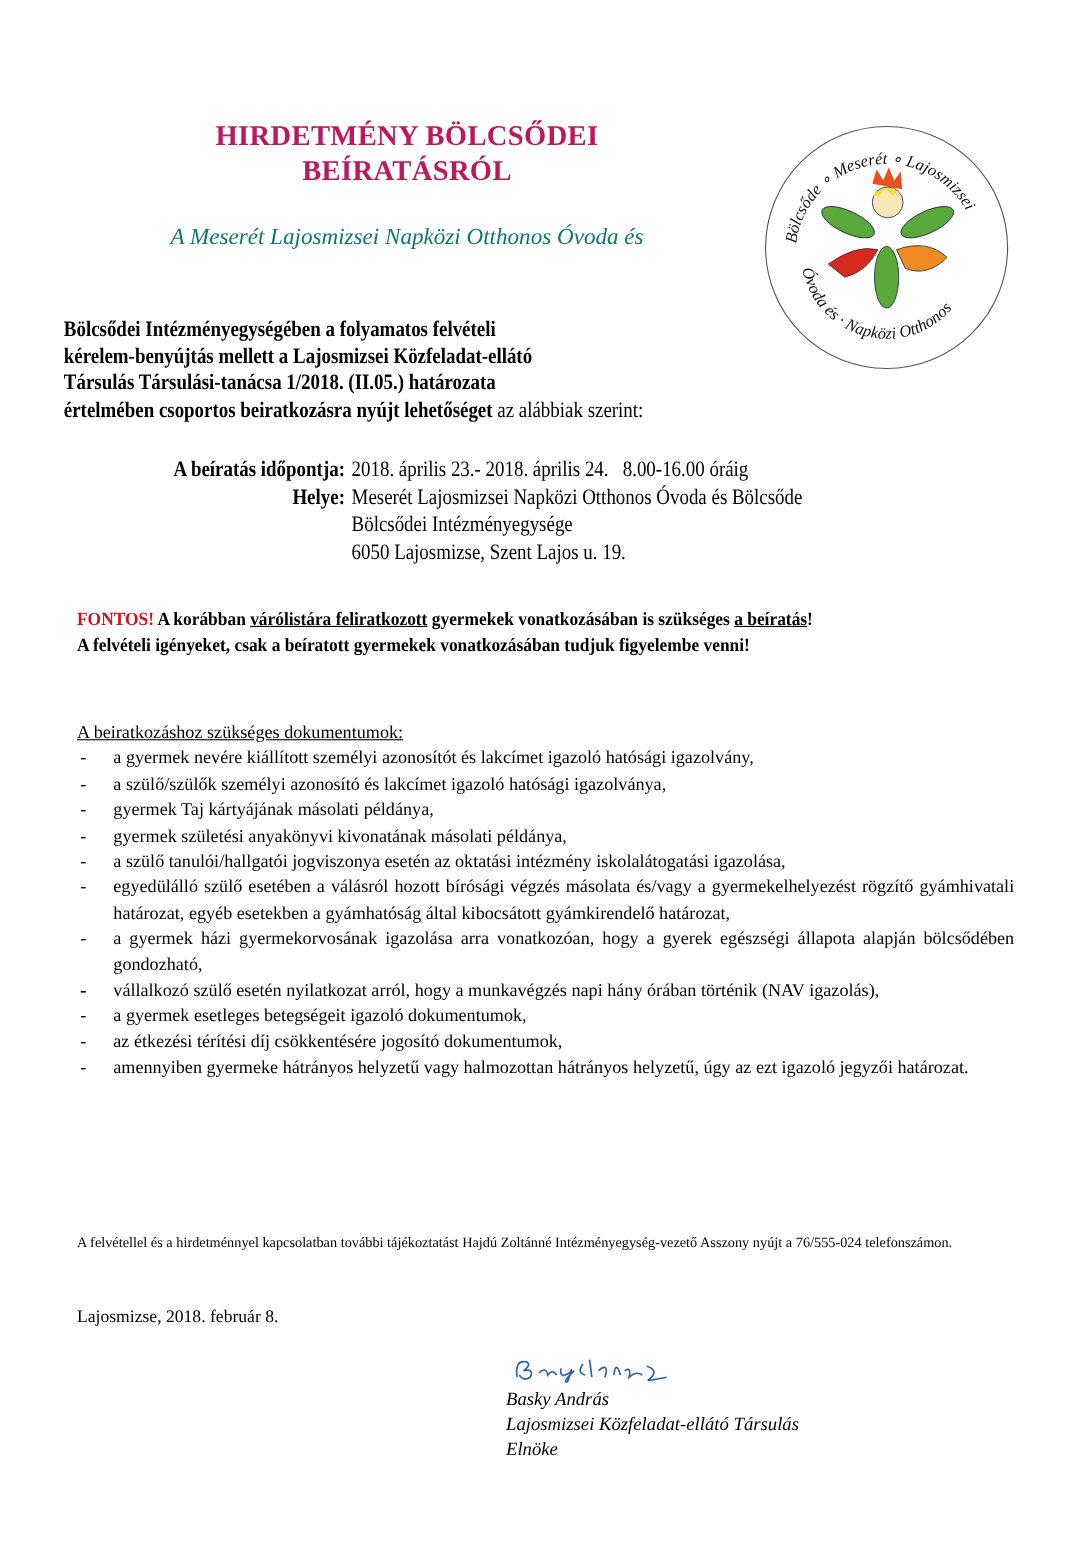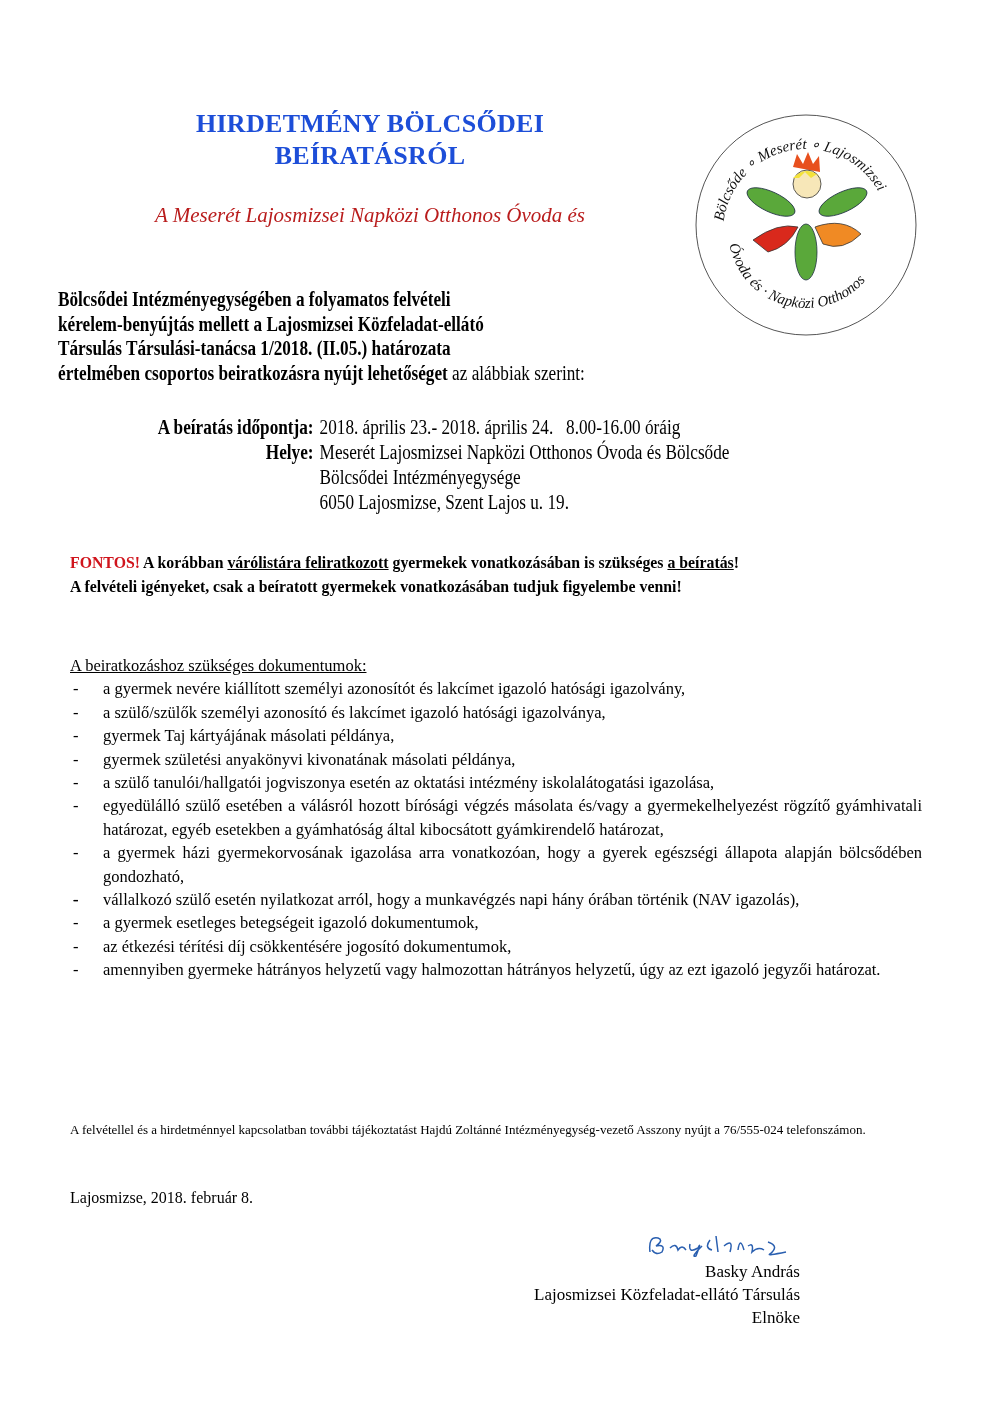--- a/index.html
+++ b/index.html
@@ -1,41 +1,41 @@
 <!DOCTYPE html>
 <html><head>
 <meta charset="utf-8">
 <style>
   html, body { margin: 0; padding: 0; background: #ffffff; }
   body { width: 992px; height: 1403px; position: relative; overflow: hidden;
          font-family: "Liberation Serif", "DejaVu Serif", serif; color: #000; }
   .abs { position: absolute; }
-  .title { left: 60px; width: 620px; text-align: center; color: #1d4ed8; font-weight: bold;
+  .title { left: 60px; width: 620px; text-align: center; color: #be185d; font-weight: bold;
            font-size: 26px; line-height: 32px; top: 108px; letter-spacing: 0.3px; }
-  .subtitle { left: 60px; width: 620px; text-align: center; color: #b91c1c; font-style: italic;
+  .subtitle { left: 60px; width: 620px; text-align: center; color: #0f766e; font-style: italic;
               font-size: 21px; line-height: 30px; top: 200px; }
   .intro { left: 58px; top: 287px; font-size: 20px; line-height: 24.5px; font-weight: bold;
            transform: scaleX(0.86); transform-origin: left top; white-space: nowrap; }
   .intro .norm { font-weight: normal; }
   .sched { left: 96px; top: 415px; font-size: 20px; line-height: 25px;
            transform: scaleX(0.86); transform-origin: left top; white-space: nowrap; }
   .sched .row { display: flex; }
   .sched .lbl { width: 253px; text-align: right; font-weight: bold; padding-right: 7px; }
   .imp { left: 70px; top: 551px; font-size: 17px; line-height: 24px; font-weight: bold;
          transform: scaleX(0.93); transform-origin: left top; white-space: nowrap; }
   .imp .red { color: #d0141c; }
   .imp u { text-decoration: underline; }
   .docs { left: 70px; top: 620px; width: 852px; font-size: 16.5px; line-height: 23.4px; }
   .docs .head { text-decoration: underline; margin-top: 34px; }
   .docs ul { list-style: none; margin: 0; padding: 0; }
   .docs li { position: relative; padding-left: 33px; text-align: justify; }
   .docs li .dash { position: absolute; left: 3px; top: 0; }
   .footer { left: 70px; top: 1117px; width: 852px; font-size: 13px; line-height: 26px; text-align: justify; }
   .date { left: 70px; top: 1189px; font-size: 16px; }
-  .sig { left: 460px; width: 340px; top: 1228px; text-align: right; font-size: 17px; line-height: 23px; }
+  .sig { left: 460px; width: 340px; top: 1228px; text-align: left; font-size: 17px; line-height: 23px; font-style: italic; }
   .sig-hand { height: 32px; }
   .logo { left: 693px; top: 112px; width: 226px; height: 226px; }
 </style>
 </head>
 <body>
 
 <div class="abs title">
   <div>HIRDETMÉNY BÖLCSŐDEI</div>
   <div>BEÍRATÁSRÓL</div>
 </div>

